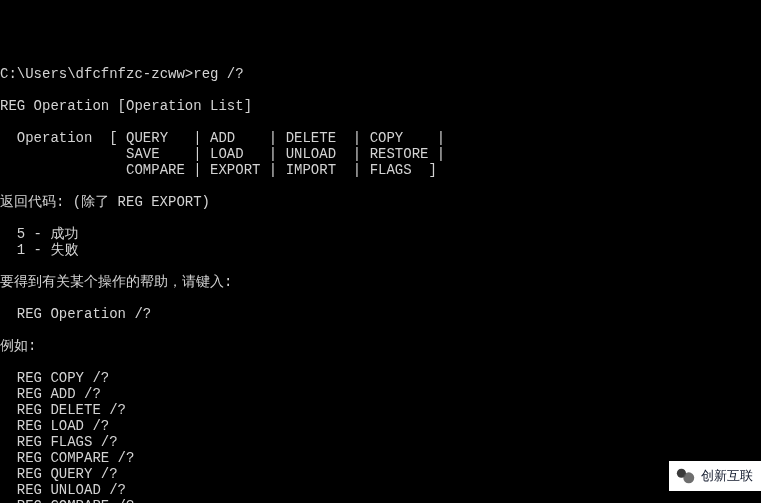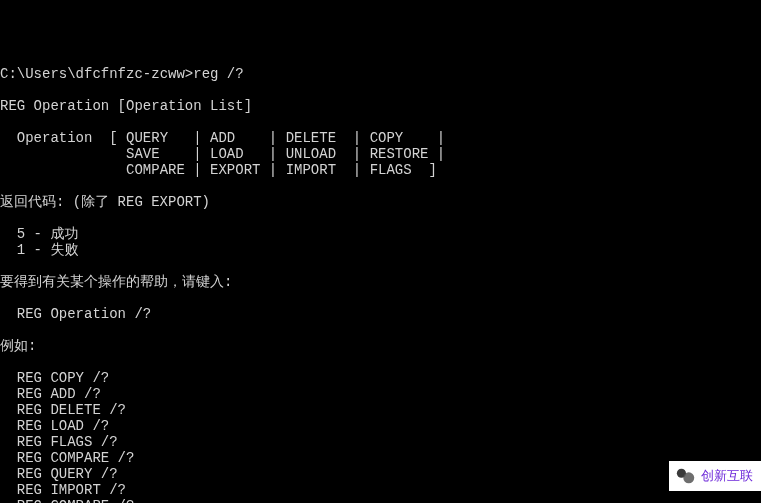--- a/index.html
+++ b/index.html
@@ -22,21 +22,21 @@
     .watermark {
       position: absolute;
       bottom: 12px;
       right: 0;
       background: #fff;
       padding: 4px 8px 4px 6px;
       display: flex;
       align-items: center;
       gap: 4px;
       font-family: "Microsoft YaHei", sans-serif;
-      color: #6d28d9;
+      color: #0f172a;
       font-size: 13px;
       white-space: nowrap;
     }
     .watermark-logo {
       display: inline-block;
       width: 22px;
       height: 22px;
       position: relative;
     }
     .watermark-logo svg {
@@ -68,21 +68,21 @@
 
 <span>例如:</span>
 
 <span>  REG COPY /?</span>
 <span>  REG ADD /?</span>
 <span>  REG DELETE /?</span>
 <span>  REG LOAD /?</span>
 <span>  REG FLAGS /?</span>
 <span>  REG COMPARE /?</span>
 <span>  REG QUERY /?</span>
-<span>  REG IMPORT /?</span>
+<span>  REG UNLOAD /?</span>
 <span>  REG COMPARE /?</span>
 
 
 
 </div>
 
 <div class="watermark">
   <span class="watermark-logo">
     <svg viewBox="0 0 24 24">
       <circle cx="7" cy="9" r="5" fill="#3a3a3a"></circle>

